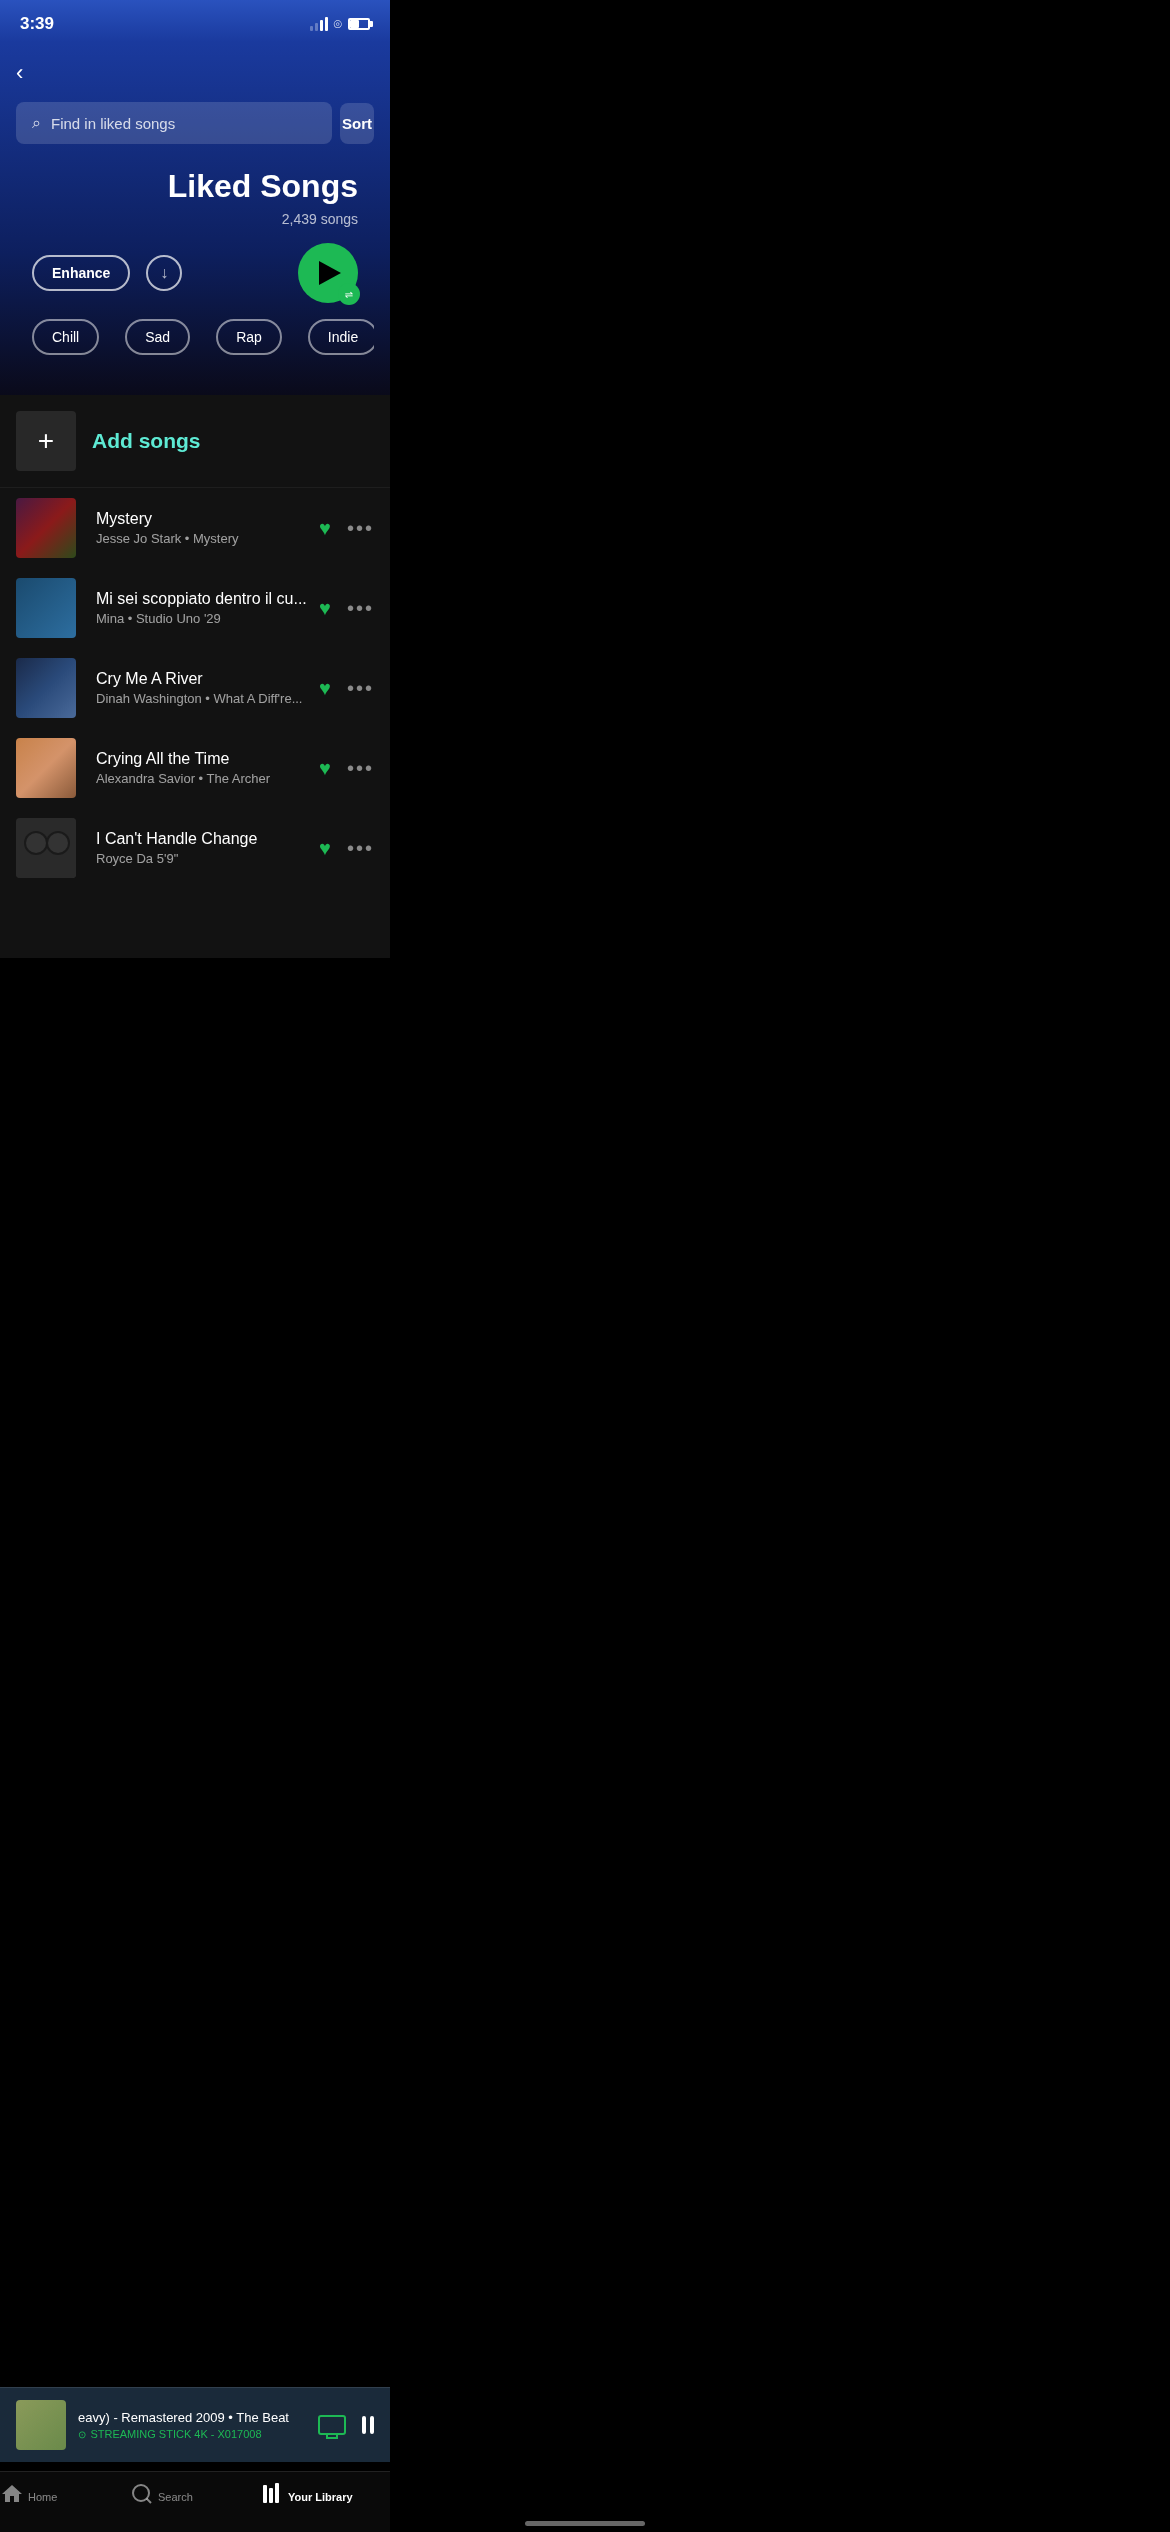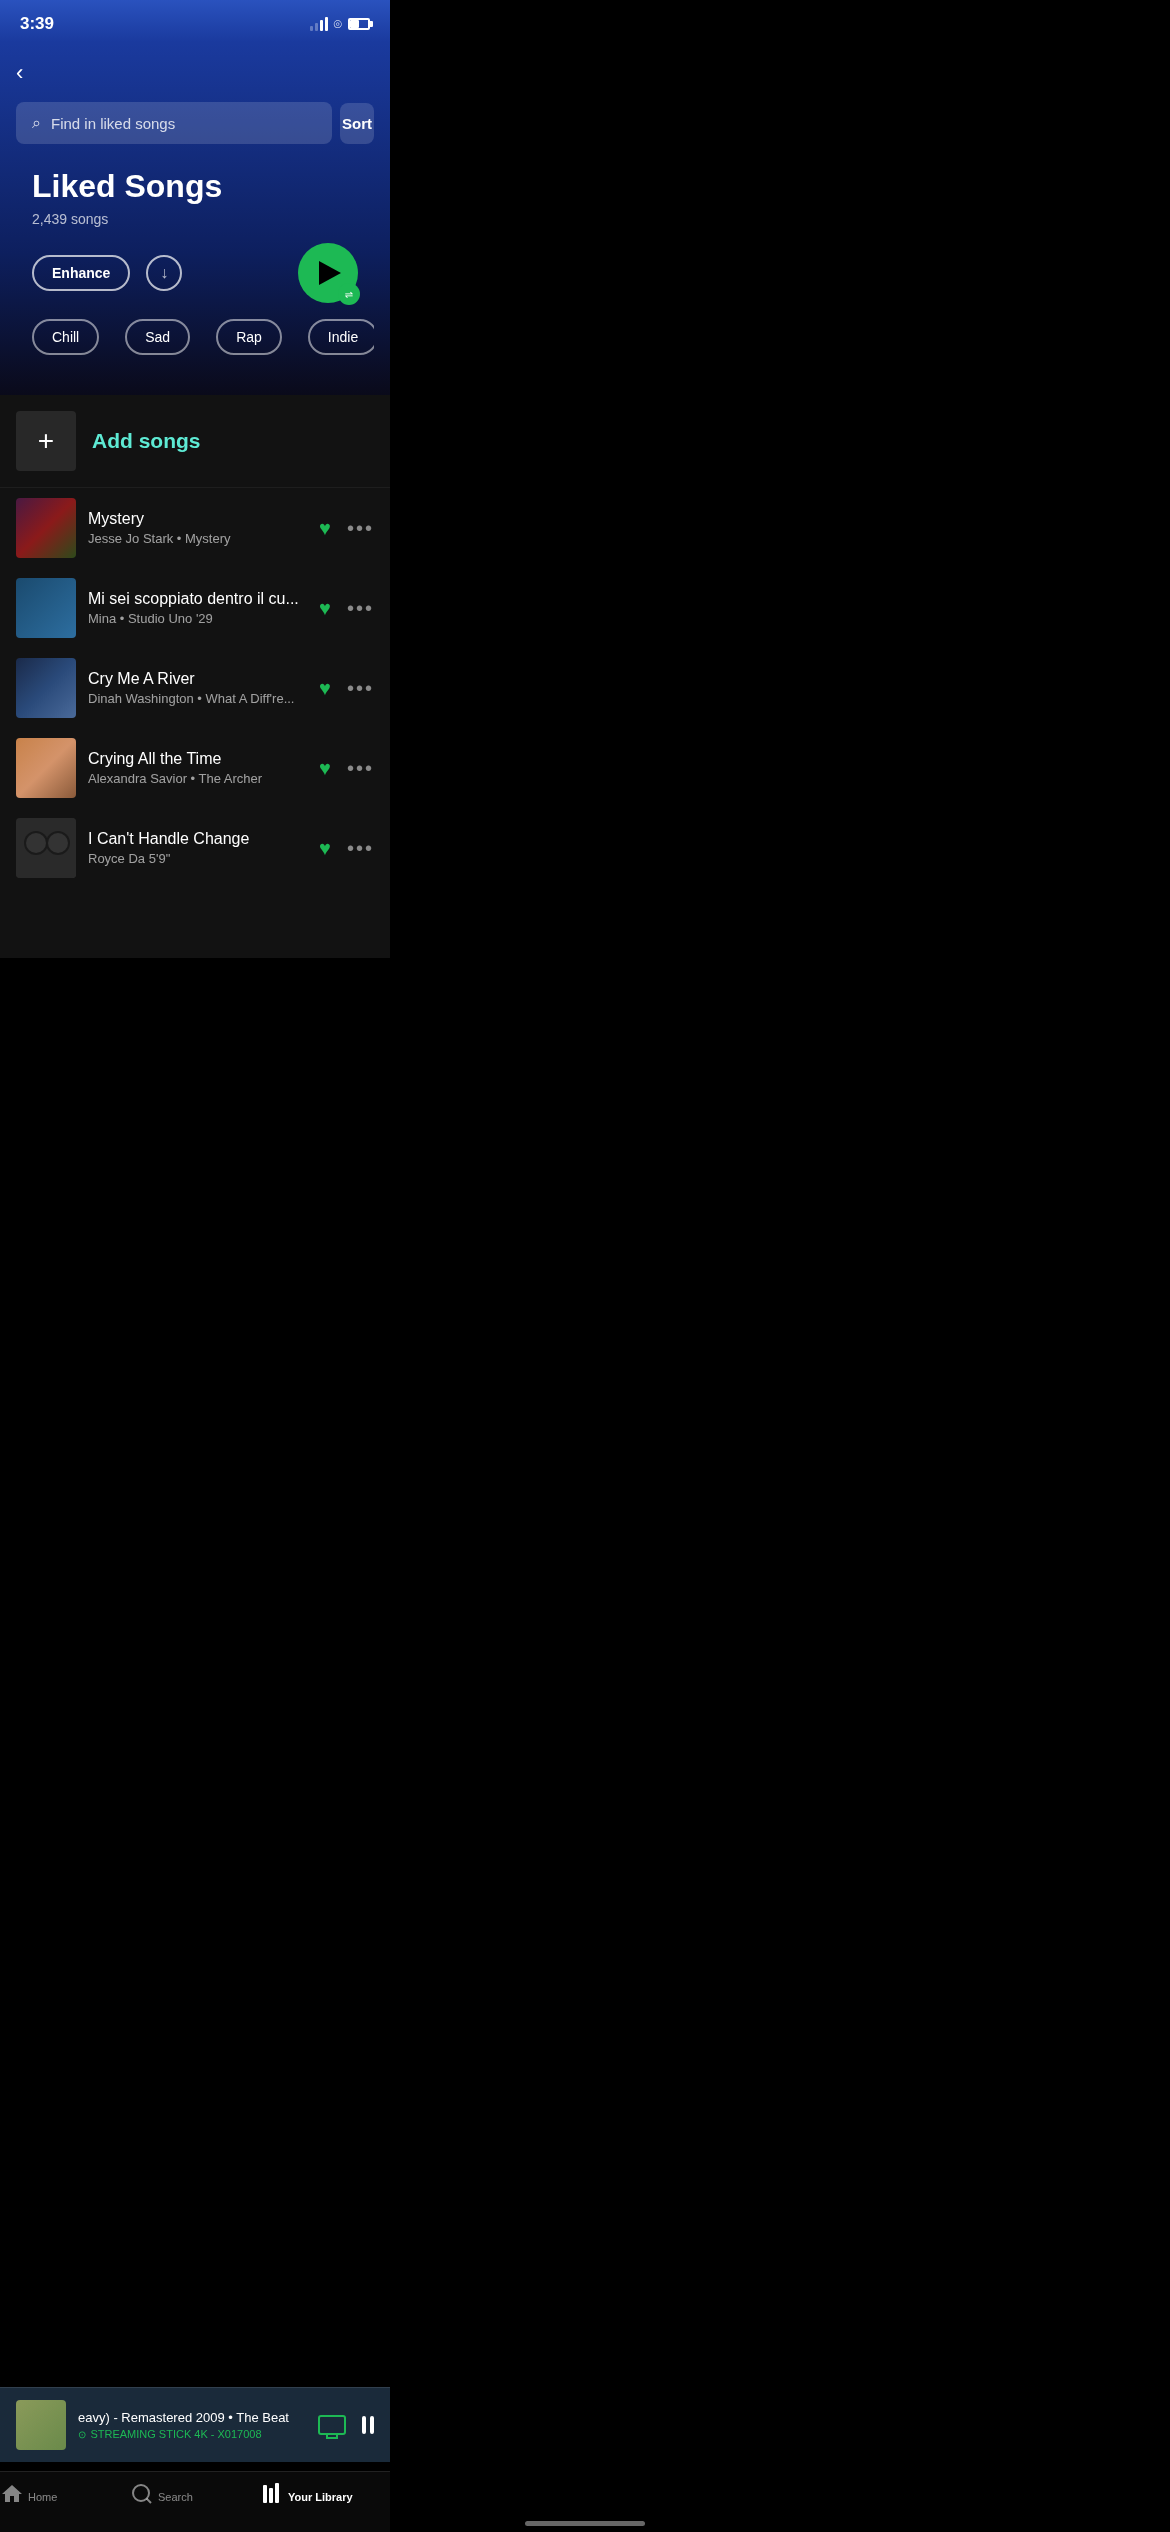--- a/index.html
+++ b/index.html
@@ -122,20 +122,21 @@
       padding: 12px 2px;
       color: #fff;
       font-size: 15px;
       font-weight: 600;
       cursor: pointer;
     }
 
     
     .title-section {
       padding: 0 16px 0;
+      text-align: right;
     }
     .page-title {
       font-size: 32px;
       font-weight: 800;
       color: #fff;
       margin-bottom: 6px;
     }
     .song-count {
       font-size: 14px;
       color: rgba(255,255,255,0.7);
@@ -308,20 +309,21 @@
     }
     .art-royce {
       background: linear-gradient(135deg, #1a1a1a 0%, #3a3a3a 100%);
       width: 100%;
       height: 100%;
     }
 
     .song-info {
       flex: 1;
       min-width: 0;
+      margin-left: 8px;
     }
     .song-title {
       font-size: 16px;
       font-weight: 500;
       color: #fff;
       white-space: nowrap;
       overflow: hidden;
       text-overflow: ellipsis;
     }
     .song-artist {

